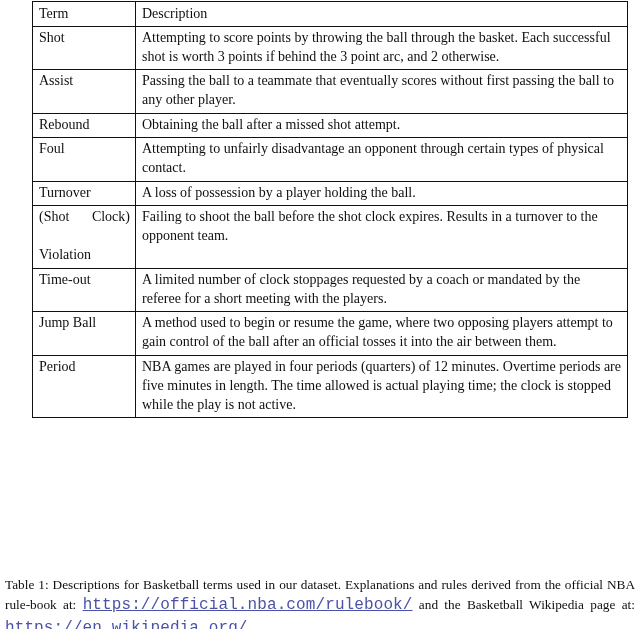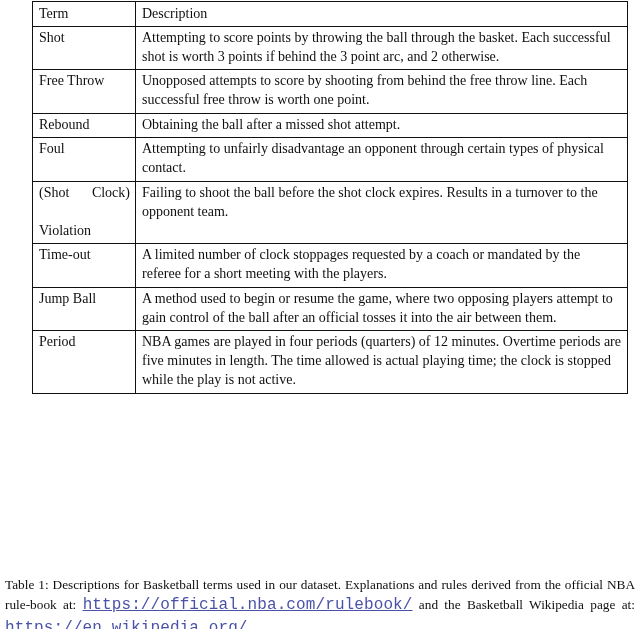--- a/index.html
+++ b/index.html
@@ -129,30 +129,34 @@
           <th class="term">Term</th>
           <th class="desc">Description</th>
         </tr>
       </thead>
       <tbody>
         <tr>
           <td class="term">Shot</td>
           <td class="desc">Attempting to score points by throwing the ball through the basket. Each successful shot is worth 3 points if behind the 3 point arc, and 2 otherwise.</td>
         </tr>
         <tr>
-          <td class="term">Free Throw</td>
-          <td class="desc">Unopposed attempts to score by shooting from behind the free throw line. Each successful free throw is worth one point.</td>
+          <td class="term">Assist</td>
+          <td class="desc">Passing the ball to a teammate that eventually scores without first passing the ball to any other player.</td>
         </tr>
         <tr>
           <td class="term">Rebound</td>
           <td class="desc">Obtaining the ball after a missed shot attempt.</td>
         </tr>
         <tr>
           <td class="term">Foul</td>
           <td class="desc">Attempting to unfairly disadvantage an opponent through certain types of physical contact.</td>
+        </tr>
+        <tr>
+          <td class="term">Turnover</td>
+          <td class="desc">A loss of possession by a player holding the ball.</td>
         </tr>
         <tr>
           <td class="term justified">
             <span class="l1">(Shot Clock)</span>
             <span class="l2">Violation</span>
           </td>
           <td class="desc">Failing to shoot the ball before the shot clock expires. Results in a turnover to the opponent team.</td>
         </tr>
         <tr>
           <td class="term">Time-out</td>

